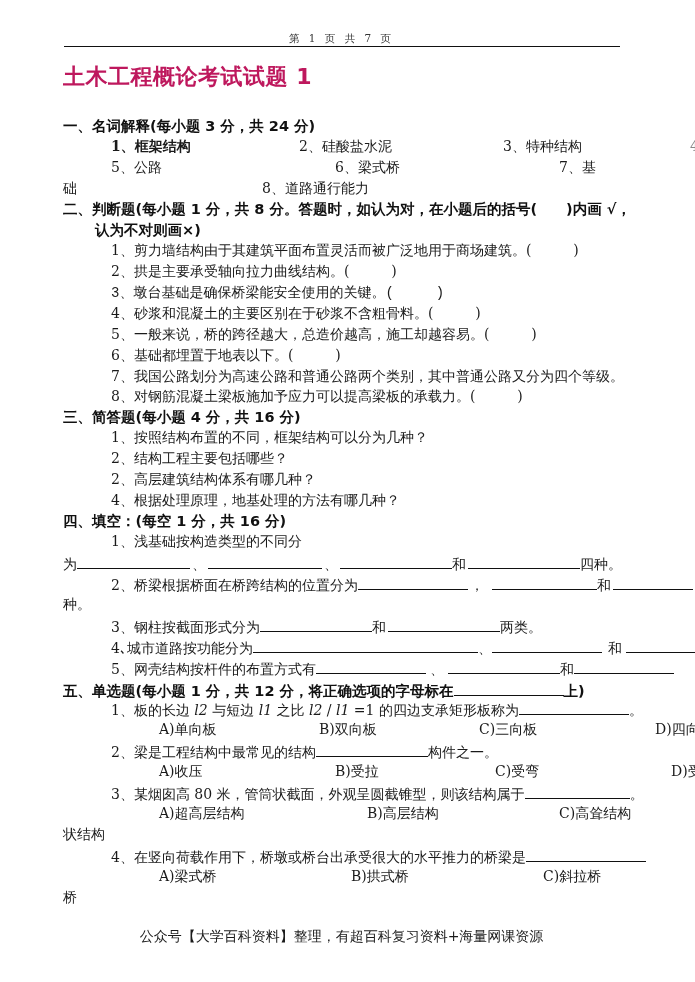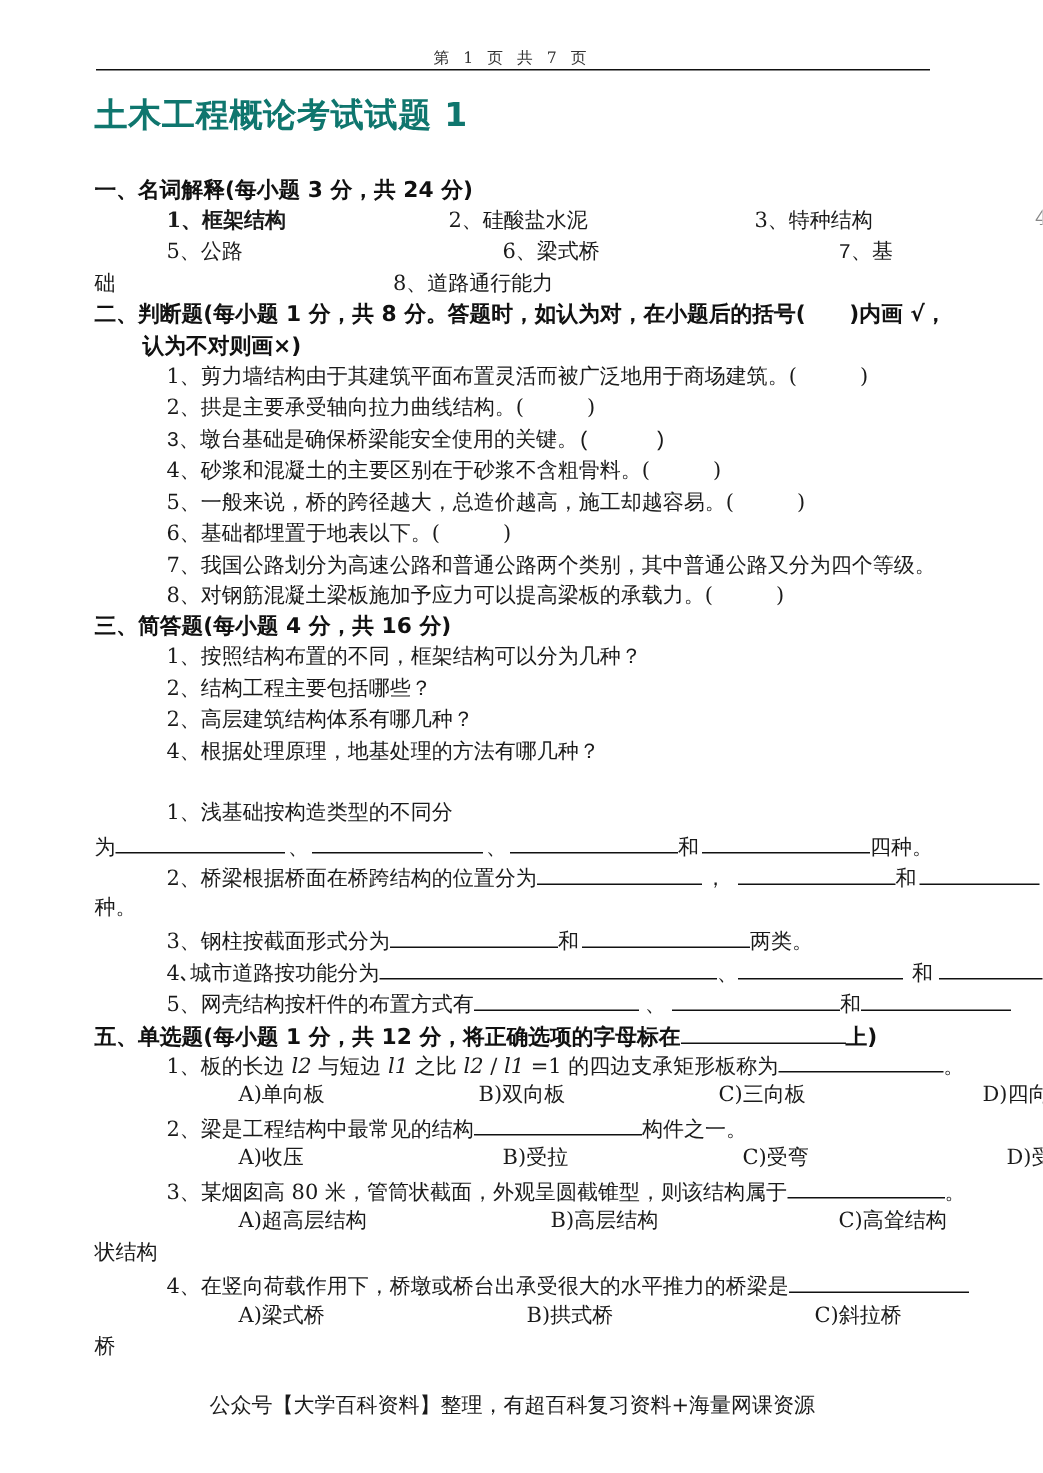--- a/index.html
+++ b/index.html
@@ -44,21 +44,21 @@
       height: 0;
       border-top: 1.2px solid #111;
     }
     .title {
       left: 63px;
       top: 62px;
       font-size: 22px;
       font-weight: bold;
       font-family: "DejaVu Sans", "Liberation Sans", sans-serif;
       letter-spacing: 0.5px;
-      color: #0f766e;
+      color: #be185d;
     }
     .sec {
       font-size: 14.5px;
       font-weight: bold;
       font-family: "DejaVu Sans", "Liberation Sans", sans-serif;
       color: #111;
     }
     .line {
       font-size: 14px;
       color: #1a1a1a;
@@ -91,41 +91,42 @@
 
   <div class="abs title">土木工程概论考试试题 1</div>
 
   <div class="abs sec" style="left:63px; top:117px;">一、名词解释(每小题 3 分，共 24 分)</div>
   <div class="abs line" style="left:111px; top:138px;font-weight:bold;">1、框架结构</div>
   <div class="abs line" style="left:299px; top:138px;">2、硅酸盐水泥</div>
   <div class="abs line" style="left:503px; top:138px;">3、特种结构</div>
   <div class="abs line" style="left:690px; top:138px; color:#888;">4</div>
   <div class="abs line" style="left:111px; top:159px;">5、公路</div>
   <div class="abs line" style="left:335px; top:159px;">6、梁式桥</div>
-  <div class="abs line" style="left:559px; top:159px;font-family:Liberation Mono, monospace;">7、基</div>
+  <div class="abs line" style="left:559px; top:159px;">7、基</div>
   <div class="abs line" style="left:63px; top:180px;">础</div>
   <div class="abs line" style="left:262px; top:180px;">8、道路通行能力</div>
 
   <div class="abs sec" style="left:63px; top:200px;">二、判断题(每小题 1 分，共 8 分。答题时，如认为对，在小题后的括号(　　)内画 √，</div>
   <div class="abs sec" style="left:95px; top:221px;">认为不对则画×)</div>
   <div class="abs line" style="left:111px; top:242px;">1、剪力墙结构由于其建筑平面布置灵活而被广泛地用于商场建筑。(　　　)</div>
   <div class="abs line" style="left:111px; top:263px;">2、拱是主要承受轴向拉力曲线结构。(　　　)</div>
   <div class="abs line" style="left:111px; top:284px;font-family:Liberation Mono, monospace;">3、墩台基础是确保桥梁能安全使用的关键。(　　　)</div>
   <div class="abs line" style="left:111px; top:305px;">4、砂浆和混凝土的主要区别在于砂浆不含粗骨料。(　　　)</div>
   <div class="abs line" style="left:111px; top:326px;">5、一般来说，桥的跨径越大，总造价越高，施工却越容易。(　　　)</div>
   <div class="abs line" style="left:111px; top:347px;">6、基础都埋置于地表以下。(　　　)</div>
   <div class="abs line" style="left:111px; top:368px;">7、我国公路划分为高速公路和普通公路两个类别，其中普通公路又分为四个等级。</div>
   <div class="abs line" style="left:111px; top:388px;">8、对钢筋混凝土梁板施加予应力可以提高梁板的承载力。(　　　)</div>
 
   <div class="abs sec" style="left:63px; top:408px;">三、简答题(每小题 4 分，共 16 分)</div>
   <div class="abs line" style="left:111px; top:429px;">1、按照结构布置的不同，框架结构可以分为几种？</div>
   <div class="abs line" style="left:111px; top:450px;text-align:center;">2、结构工程主要包括哪些？</div>
   <div class="abs line" style="left:111px; top:471px;">2、高层建筑结构体系有哪几种？</div>
   <div class="abs line" style="left:111px; top:492px;">4、根据处理原理，地基处理的方法有哪几种？</div>
 
+  <div class="abs sec" style="left:63px; top:512px;">四、填空：(每空 1 分，共 16 分)</div>
   <div class="abs line" style="left:111px; top:533px;">1、浅基础按构造类型的不同分</div>
 
   <div class="abs line" style="left:63px; top:554px;">
     <span>为</span><span class="blank" style="width:113px;"></span><span style="margin:0 2px;">、</span><span class="blank" style="width:114px;"></span><span style="margin:0 2px;">、</span><span class="blank" style="width:112px;"></span><span>和</span><span class="blank" style="width:112px; margin-left:2px;"></span><span>四种。</span>
   </div>
 
   <div class="abs line" style="left:111px; top:575px;">
     <span>2、桥梁根据桥面在桥跨结构的位置分为</span><span class="blank" style="width:110px;"></span><span style="margin:0 8px 0 2px;">，</span><span class="blank" style="width:105px;"></span><span>和</span><span class="blank" style="width:80px; margin-left:2px;"></span>
   </div>
   <div class="abs line" style="left:63px; top:596px;">种。</div>

